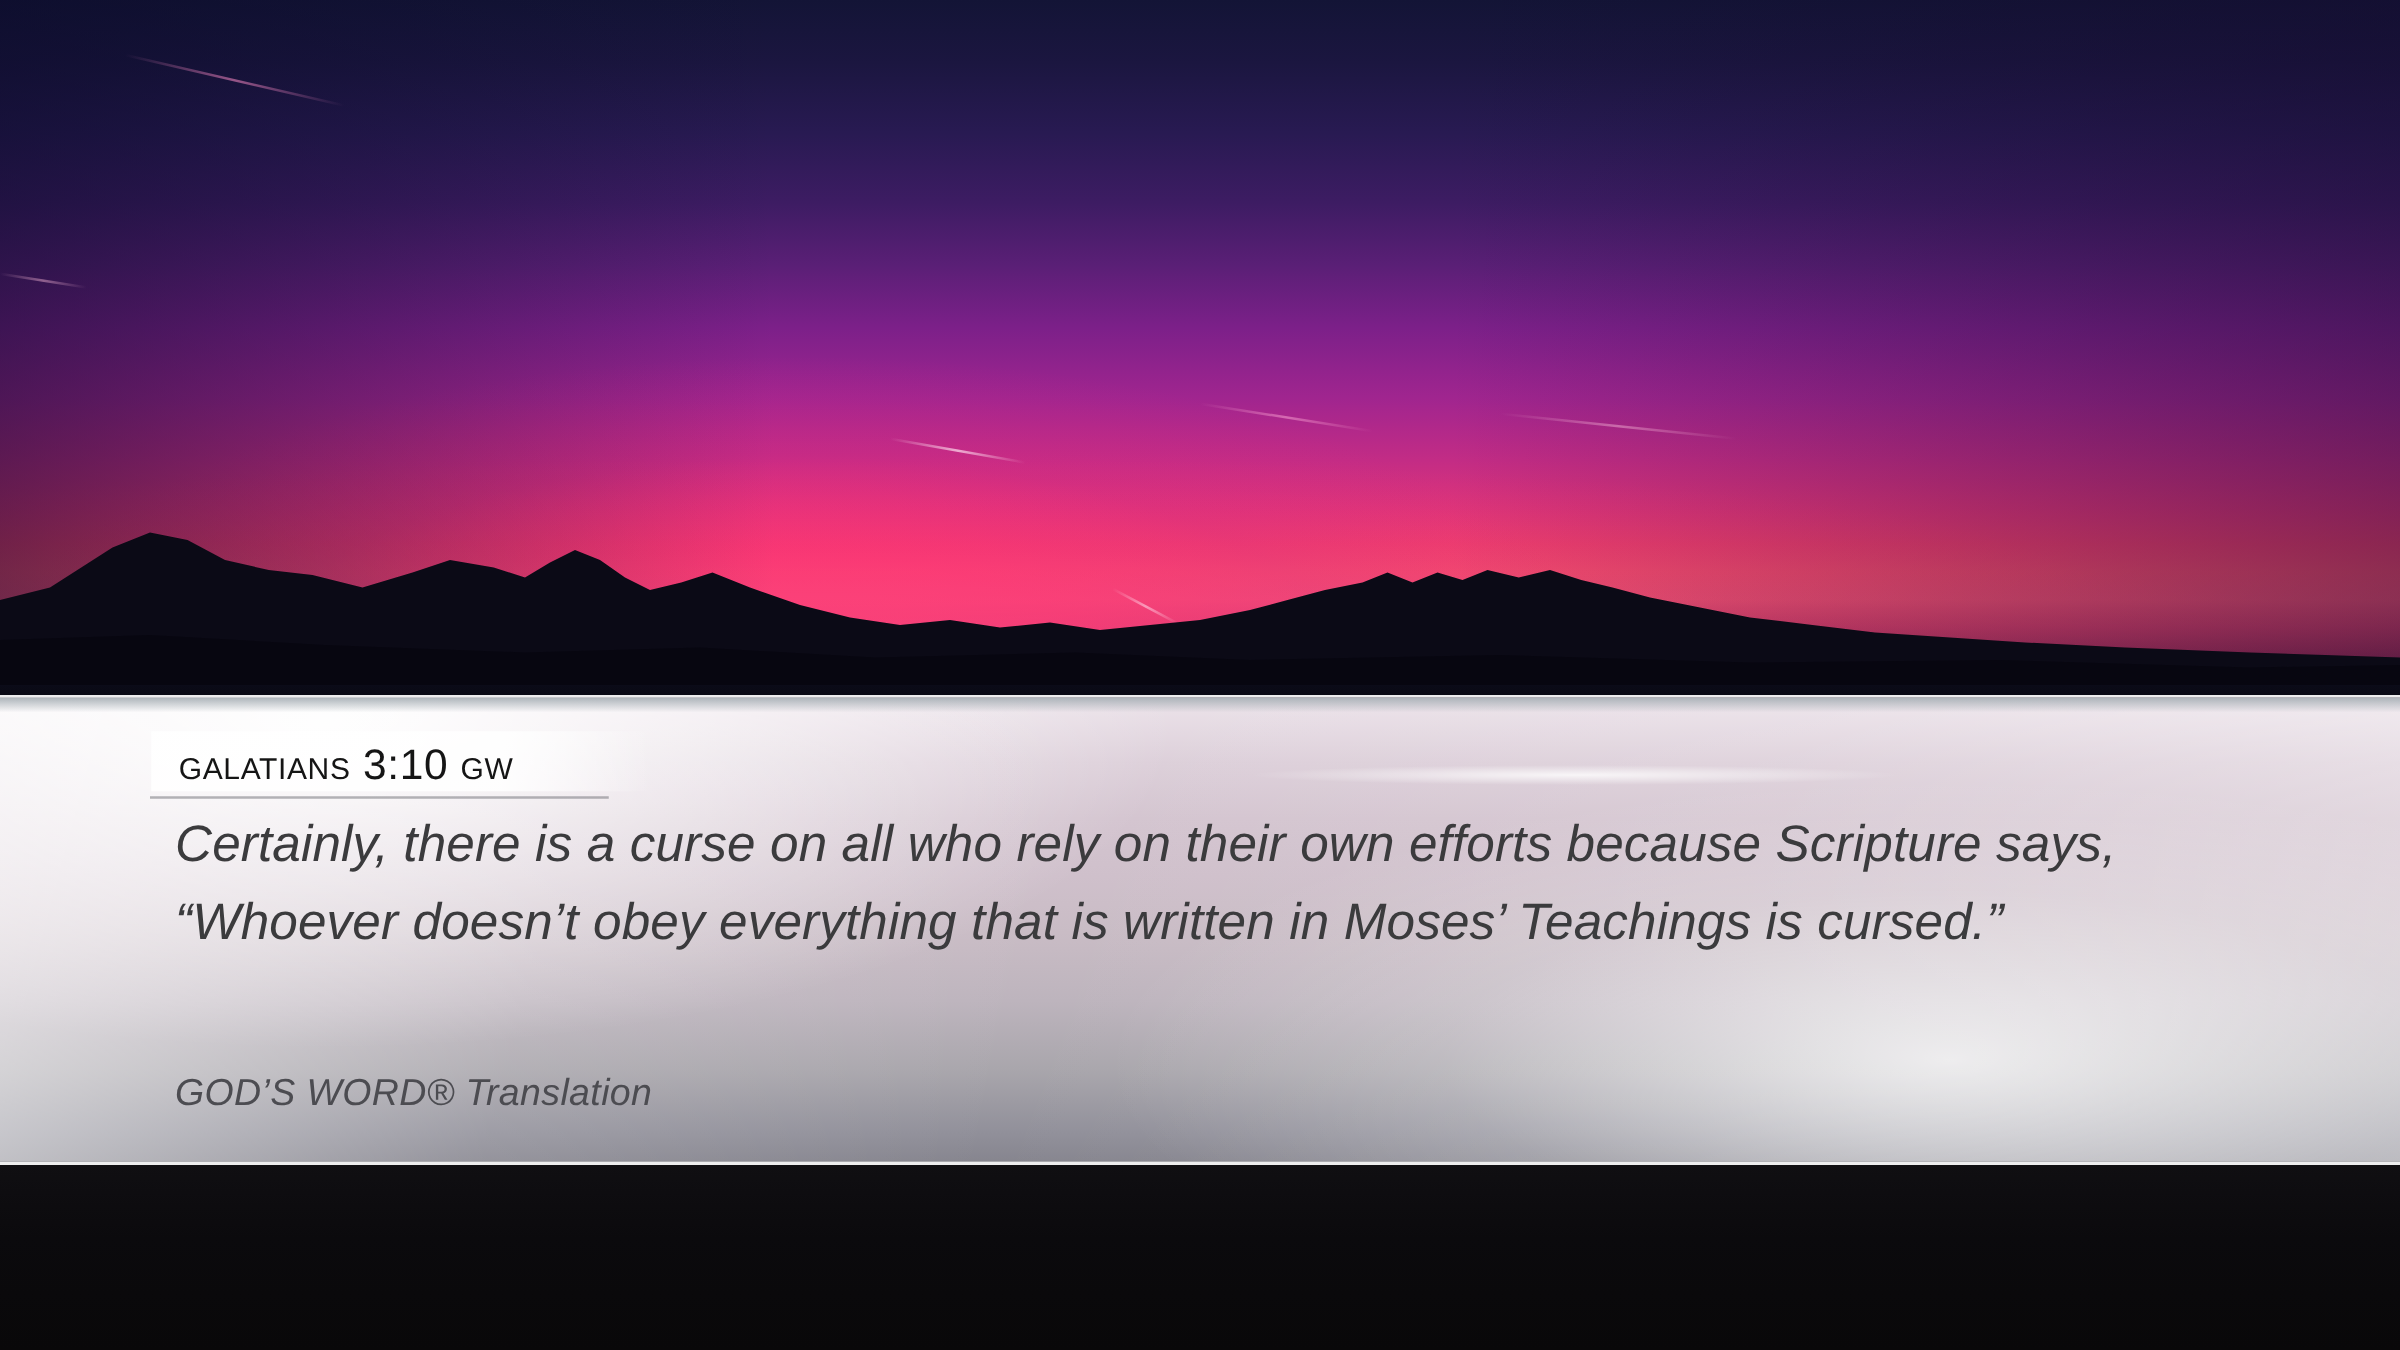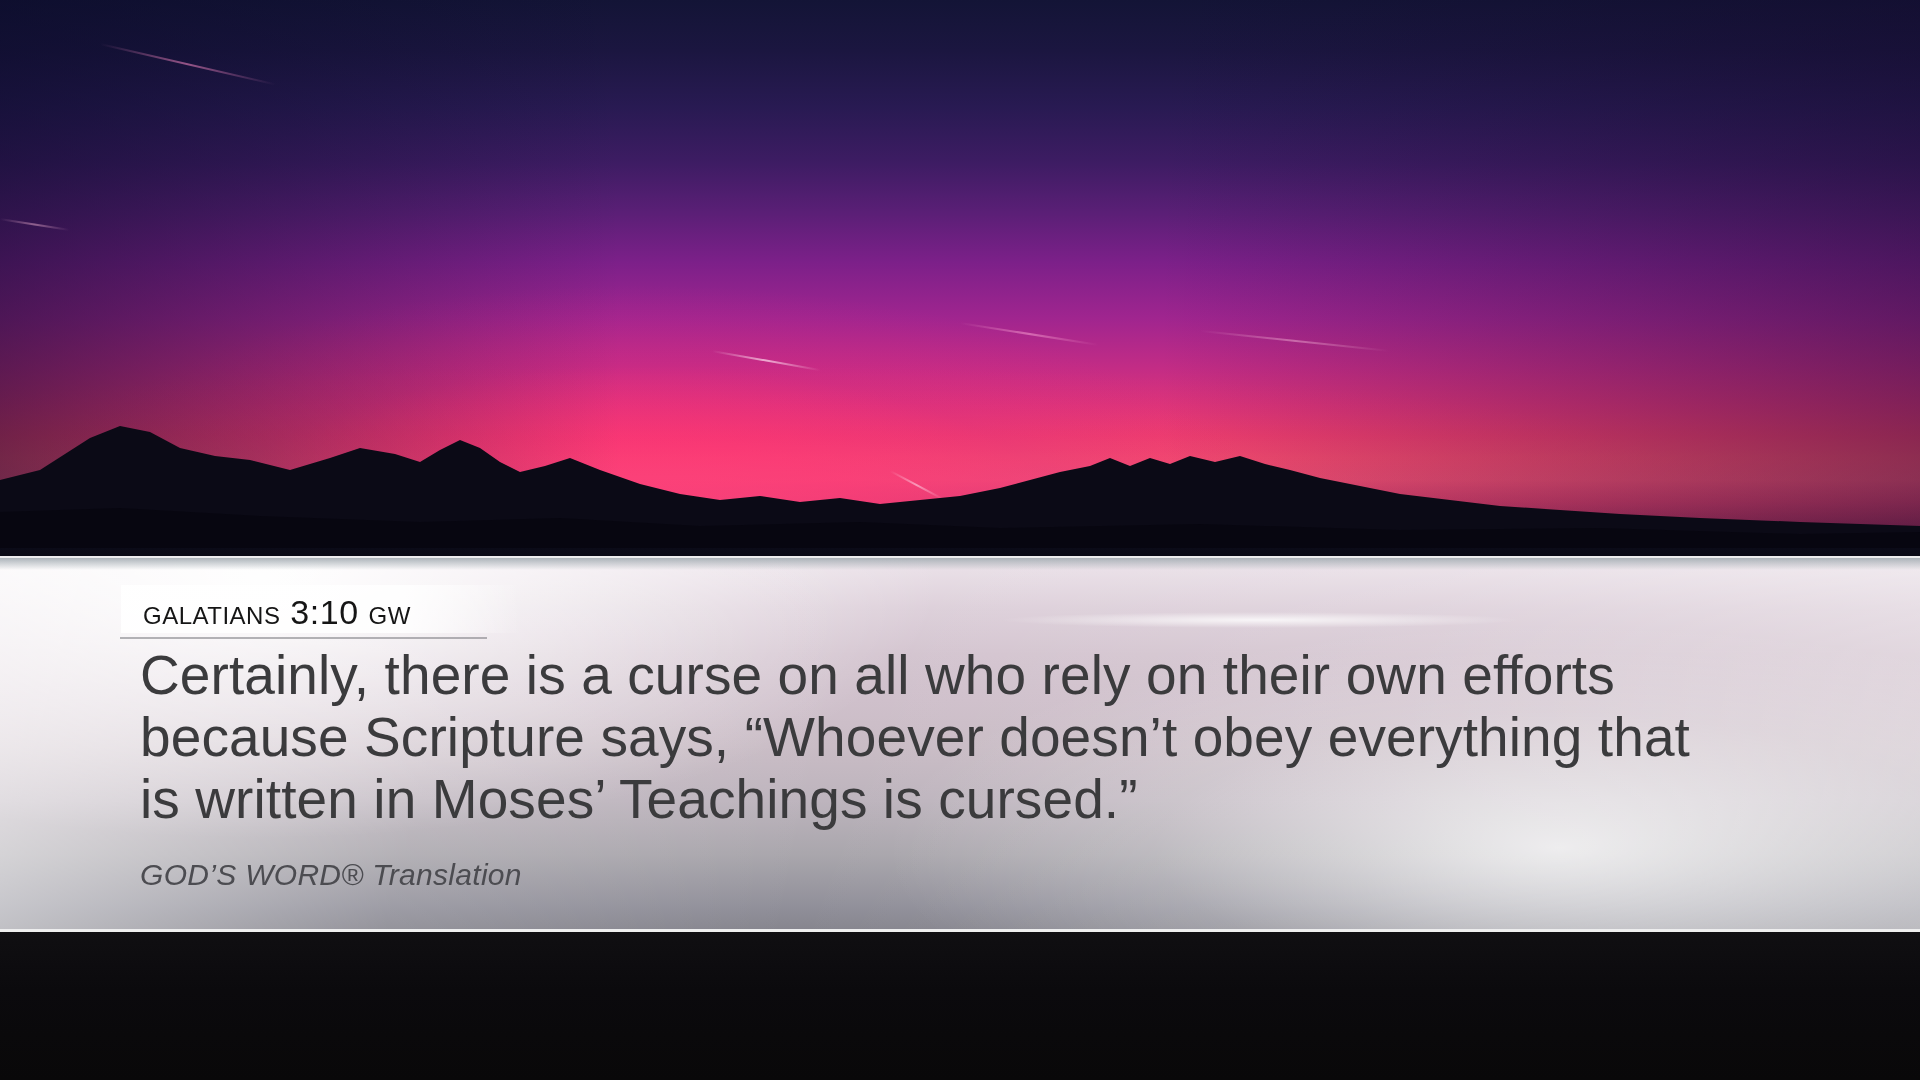--- a/index.html
+++ b/index.html
@@ -131,22 +131,22 @@
     white-space:nowrap;
   }
   .ref-rule{
     position:absolute; left:-23px; top:44px; width:367px; height:2px;
     background:rgba(120,120,125,0.55);
   }
 
   .verse{
     position:absolute; left:140px; top:86px; width:1600px;
     font-family:"Liberation Sans", sans-serif;
-    font-weight:300;
-    font-size:55px; line-height:62px;
+    font-style:italic; font-weight:300;
+    font-size:41px; line-height:62px;
     color:#3b3b3d;
     letter-spacing:0.1px;
   }
 
   .attrib{
     position:absolute; left:140px; top:300px;
     font-family:"Liberation Sans", sans-serif;
     font-style:italic; font-weight:400;
     font-size:30px; color:#4c4c51;
     letter-spacing:0.3px;

